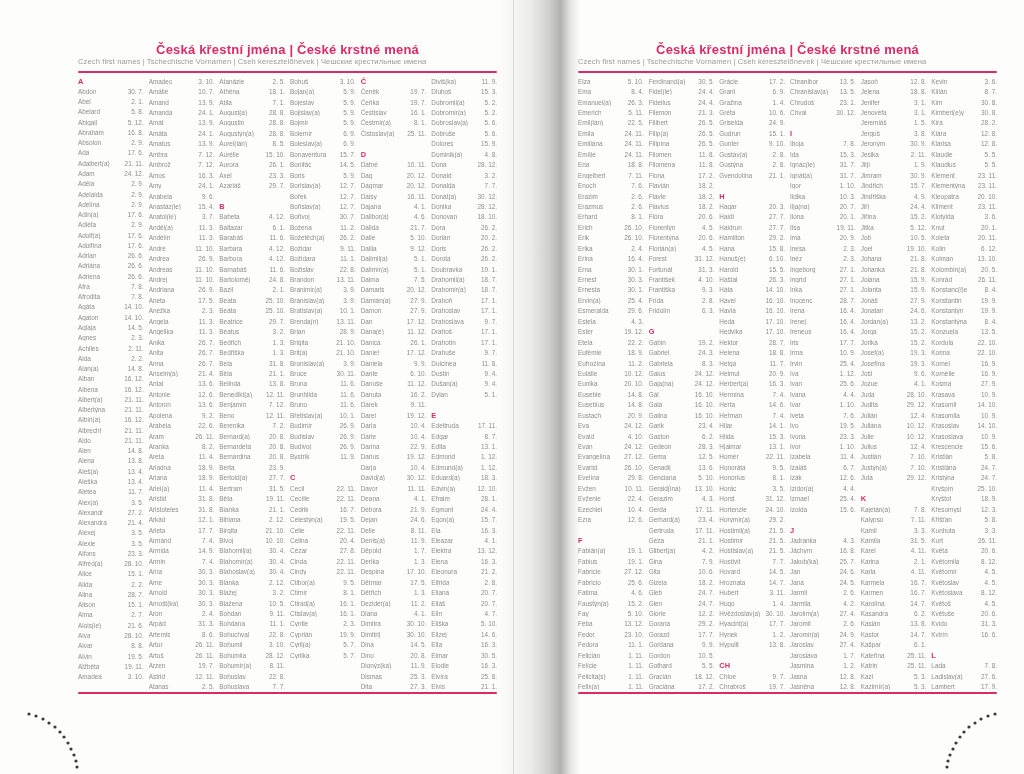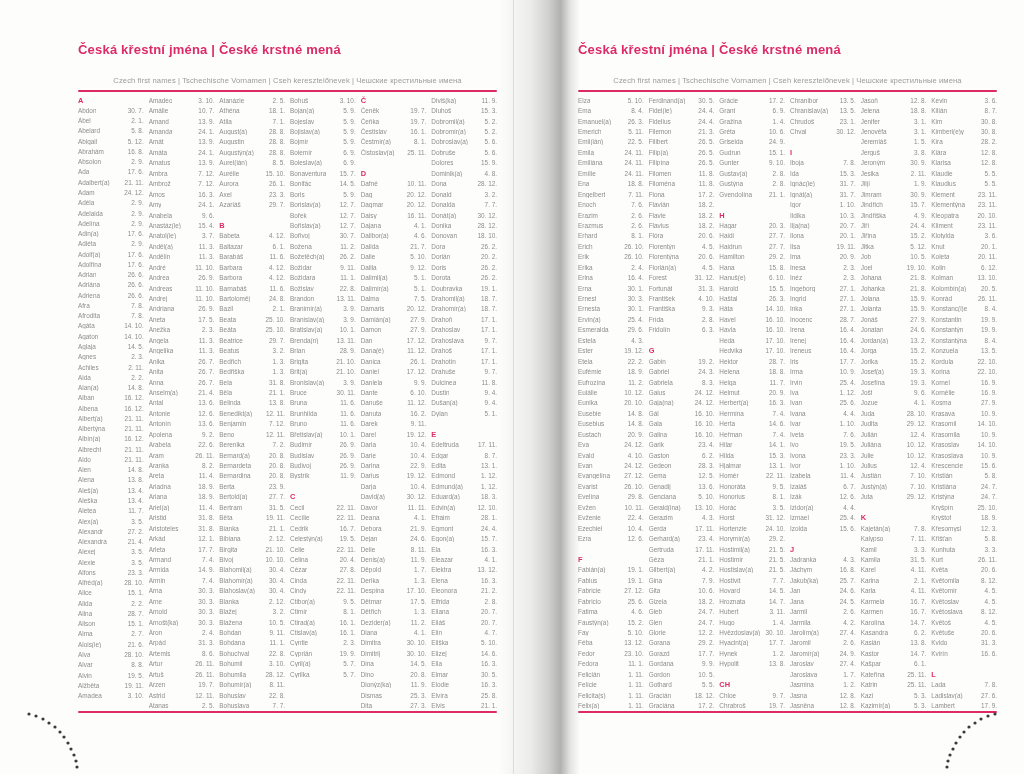--- a/index.html
+++ b/index.html
@@ -12,24 +12,24 @@
     position:absolute;left:498px;top:0;width:82px;height:774px;pointer-events:none;
     background:linear-gradient(90deg,
       rgba(0,0,0,0) 0%, rgba(0,0,0,0.03) 18%, rgba(0,0,0,0.07) 40%,
       rgba(0,0,0,0.18) 62%, rgba(0,0,0,0.30) 76%, rgba(0,0,0,0.10) 88%, rgba(0,0,0,0) 100%);
   }
   .page-edge{position:absolute;top:0;height:774px;width:1px;background:rgba(0,0,0,0.10)}
   .page{position:absolute;top:42px;width:419px;height:665px}
   .page.left{left:78px}
   .page.right{left:578px}
   .page-title{
-    font-size:13px;font-weight:bold;text-align:left;letter-spacing:.2px;white-space:nowrap;
+    font-size:13px;font-weight:bold;text-align:center;letter-spacing:.2px;white-space:nowrap;
   }
   .page-sub{
-    font-size:7.6px;text-align:center;margin-top:19px;letter-spacing:.1px;white-space:nowrap;
+    font-size:7.6px;margin-top:0;letter-spacing:.1px;white-space:nowrap;
   }
   .rule{height:2px;border-radius:1px}
   .rule.top{margin-top:5px}
   .cols{display:flex;gap:5px;height:616px;margin-top:3px}
   .col{flex:1 1 0;display:flex;flex-direction:column;min-width:0}
   .row{flex:1 1 0;display:flex;justify-content:space-between;align-items:center;min-height:0}
   .n{font-size:6.4px;color:#8d8d8d;white-space:nowrap;overflow:hidden}
   .d{font-size:6.4px;color:#8d8d8d;white-space:nowrap;margin-left:2px;flex:none}
   .row.hdr .n{font-weight:bold;font-size:7.4px}
   .corner-dots{position:absolute;width:62px;height:64px}

